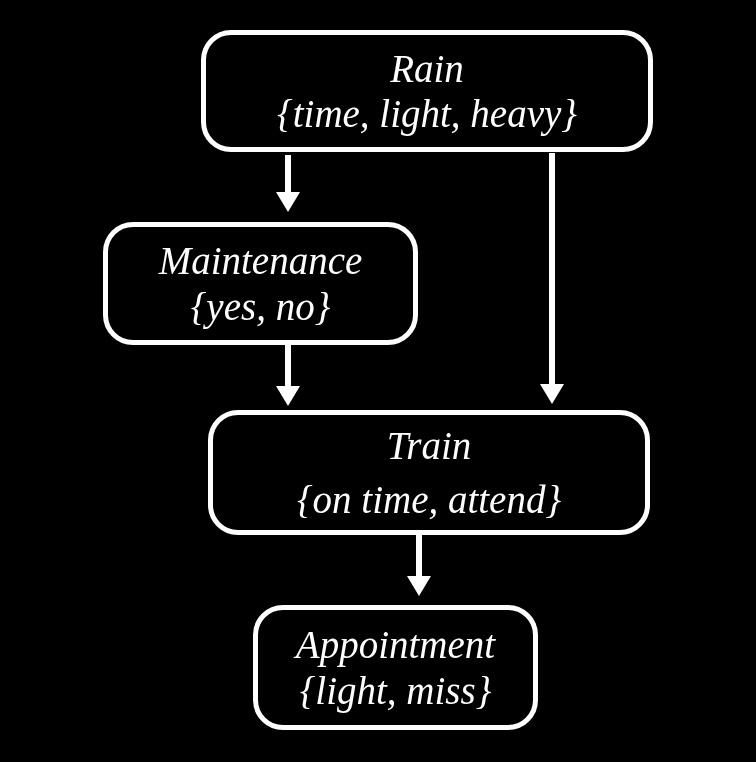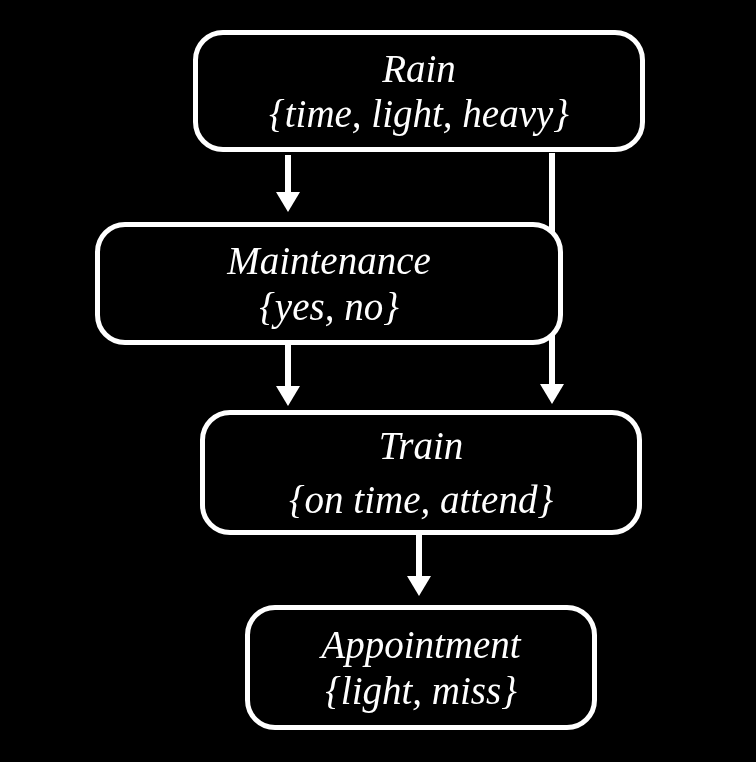--- a/index.html
+++ b/index.html
@@ -39,25 +39,26 @@
     display: flex;
     flex-direction: column;
     align-items: center;
     justify-content: center;
     color: #ffffff;
     font-style: italic;
     font-size: 39px;
     line-height: 1.16;
     text-align: center;
     white-space: nowrap;
+    margin-left: 8px;
   }
   .node-rain        { left: 193px; top: 30px;  width: 452px; height: 122px; }
-  .node-maintenance { left: 95px;  top: 222px; width: 468px; height: 123px; }
+  .node-maintenance { left: 95px;  top: 222px; width: 315px; height: 123px; }
   .node-train       { left: 200px; top: 410px; width: 442px; height: 125px; gap: 8px; }
-  .node-appointment { left: 245px; top: 605px; width: 352px; height: 125px; }
+  .node-appointment { left: 245px; top: 605px; width: 285px; height: 125px; }
 </style>
 </head>
 <body>
 
 <div class="canvas">
 
   <svg class="edges-layer" viewBox="0 0 756 762" xmlns="http://www.w3.org/2000/svg">
     <g>
       <line class="edge-line" x1="288" y1="155" x2="288" y2="194"></line>
       <polygon class="edge-head" points="276,192 300,192 288,212"></polygon>

